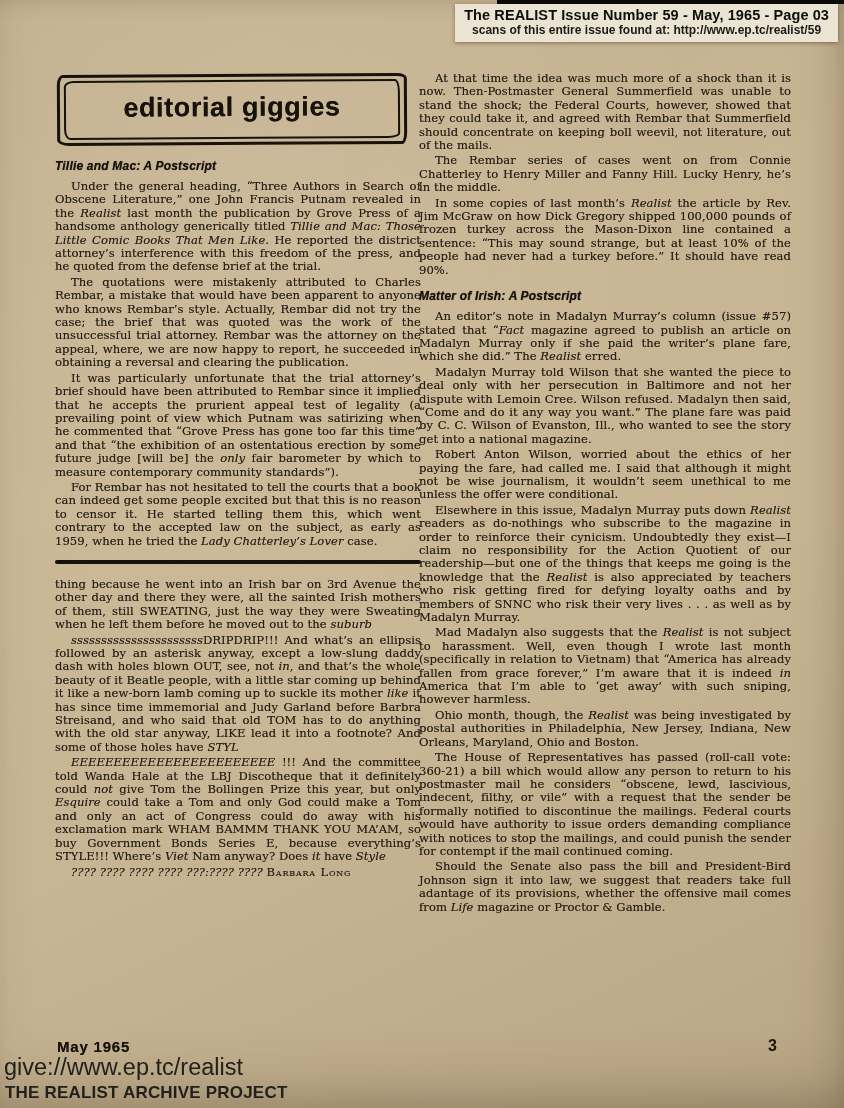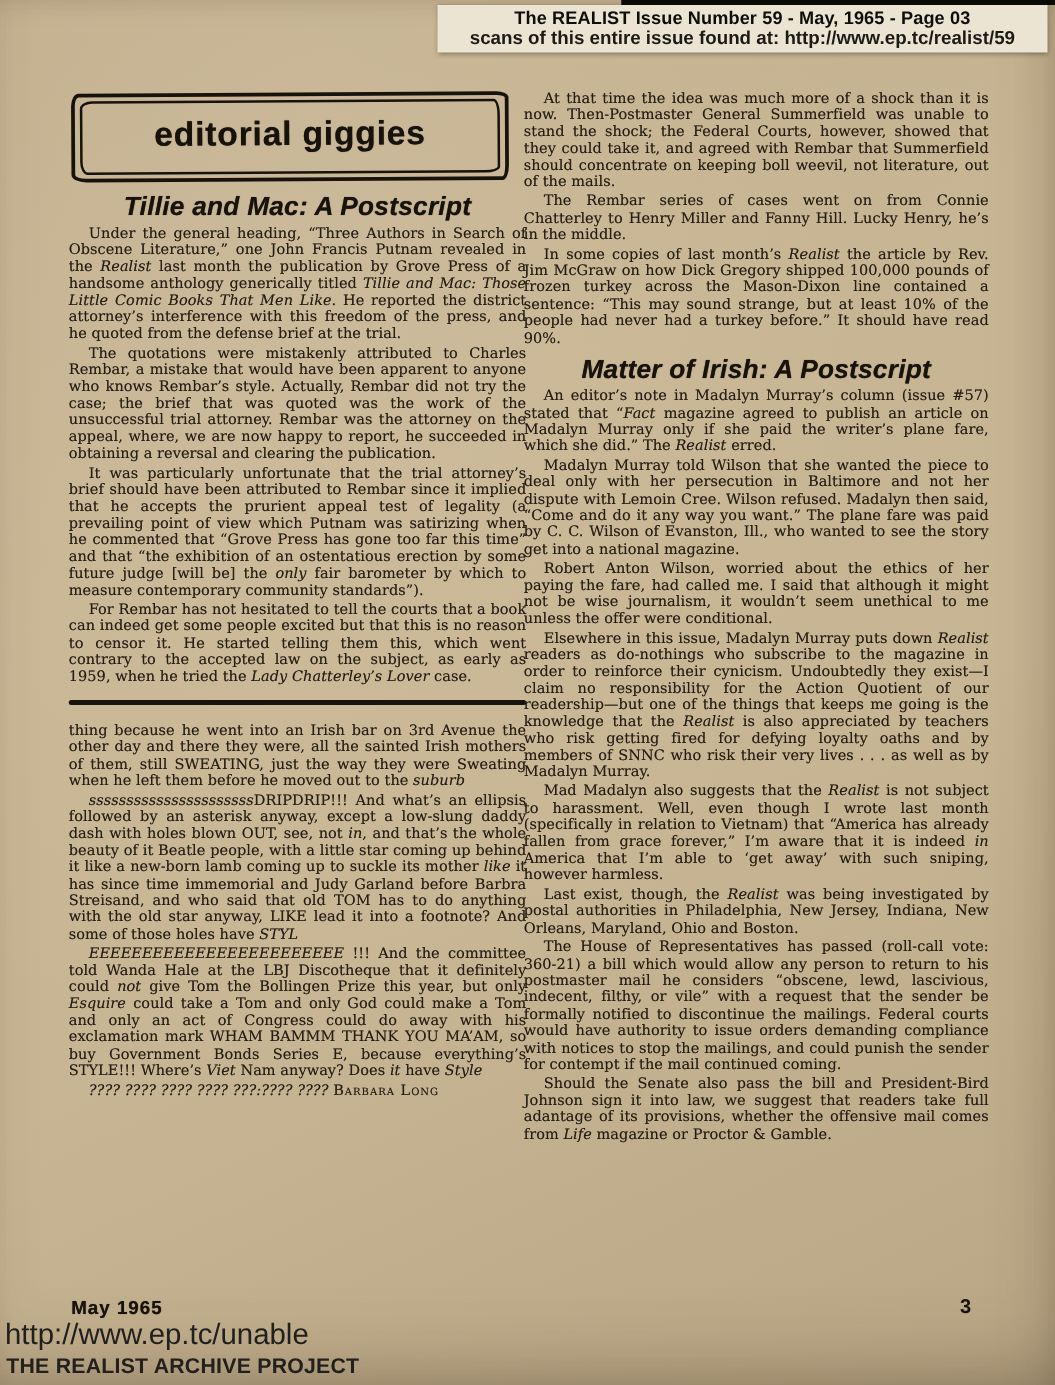--- a/index.html
+++ b/index.html
@@ -16,32 +16,32 @@
     font-family: "DejaVu Serif", serif;
     color: #241d14;
   }
   .top-edge {
     position: absolute; top: 0; left: 497px; right: 0; height: 4px;
     background: #0b0a08;
   }
   .scan-label {
     position: absolute; top: 4px; right: 6px;
     background: #ebe4d2;
-    padding: 3px 26px 5px;
+    padding: 3px 9px 5px;
     text-align: center;
     box-shadow: 0 1px 4px rgba(40,30,15,0.45);
   }
   .scan-label-line1 {
     font-family: "Liberation Sans", sans-serif;
     font-weight: bold; font-size: 14.5px; line-height: 17px;
     color: #0e0d0b; letter-spacing: 0.1px;
   }
   .scan-label-line2 {
     font-family: "Liberation Sans", sans-serif;
-    font-weight: bold; font-size: 15px; line-height: 13px;
+    font-weight: bold; font-size: 12px; line-height: 13px;
     color: #1c1a16;
   }
   .masthead {
     position: absolute; left: 57px; top: 74px; width: 350px; height: 71px;
     transform: rotate(-0.35deg);
   }
   .masthead-outer {
     position: absolute; inset: 0;
     border: 3px solid #17120c;
     border-radius: 6px 10px 5px 12px / 10px 5px 12px 6px;
@@ -69,25 +69,25 @@
   }
   .col-left  { left: 55px;  top: 156px; width: 366px; }
   .col-right { left: 419px; top: 72px;  width: 372px; }
   .para { margin: 0 0 2px 0; text-indent: 16px; }
   .para.noindent { text-indent: 0; margin-top: 14px; }
   .r-i  { font-style: italic; }
   .r-sc { font-variant: small-caps; letter-spacing: 0.8px; }
   .section-heading {
     font-family: "Liberation Sans", sans-serif;
     font-style: italic; font-weight: bold;
-    font-size: 21px; line-height: 20px;
+    font-size: 12px; line-height: 20px;
     margin: 9px 0 4px 0;
     color: #17120c;
     letter-spacing: 0.2px;
-    text-align: center;
+    text-align: left;
     text-shadow: 0 0 0.7px rgba(23,18,12,0.8);
   }
   .section-heading.first { margin-top: 0; }
   .divider {
     height: 4px; background: #17120c;
     margin: 12px 0 10px 0;
     border-radius: 2px;
   }
   .footer-date {
     position: absolute; left: 57px; top: 1038px;
@@ -159,25 +159,25 @@
     <div>
         <p class="para"><span>In some copies of last month’s </span><span class="r-i">Realist</span><span> the article by Rev. Jim McGraw on how Dick Gregory shipped 100,000 pounds of frozen turkey across the Mason-Dixon line contained a sentence: “This may sound strange, but at least 10% of the people had never had a turkey before.” It should have read 90%.</span></p>
       </div>
     <h2 class="section-heading">Matter of Irish: A Postscript</h2>
     <div>
         <p class="para"><span>An editor’s note in Madalyn Murray’s column (issue #57) stated that “</span><span class="r-i">Fact</span><span> magazine agreed to publish an article on Madalyn Murray only if she paid the writer’s plane fare, which she did.” The </span><span class="r-i">Realist</span><span> erred.</span></p>
         <p class="para"><span>Madalyn Murray told Wilson that she wanted the piece to deal only with her persecution in Baltimore and not her dispute with Lemoin Cree. Wilson refused. Madalyn then said, “Come and do it any way you want.” The plane fare was paid by C. C. Wilson of Evanston, Ill., who wanted to see the story get into a national magazine.</span></p>
         <p class="para"><span>Robert Anton Wilson, worried about the ethics of her paying the fare, had called me. I said that although it might not be wise journalism, it wouldn’t seem unethical to me unless the offer were conditional.</span></p>
         <p class="para"><span>Elsewhere in this issue, Madalyn Murray puts down </span><span class="r-i">Realist</span><span> readers as do-nothings who subscribe to the magazine in order to reinforce their cynicism. Undoubtedly they exist—I claim no responsibility for the Action Quotient of our readership—but one of the things that keeps me going is the knowledge that the </span><span class="r-i">Realist</span><span> is also appreciated by teachers who risk getting fired for defying loyalty oaths and by members of SNNC who risk their very lives . . . as well as by Madalyn Murray.</span></p>
         <p class="para"><span>Mad Madalyn also suggests that the </span><span class="r-i">Realist</span><span> is not subject to harassment. Well, even though I wrote last month (specifically in relation to Vietnam) that “America has already fallen from grace forever,” I’m aware that it is indeed </span><span class="r-i">in</span><span> America that I’m able to ‘get away’ with such sniping, however harmless.</span></p>
-        <p class="para"><span>Last exist, though, the </span><span class="r-i">Realist</span><span> was being investigated by postal authorities in Philadelphia, New Jersey, Indiana, New Orleans, Maryland, Ohio and Boston.</span></p>
+        <p class="para"><span>Ohio month, though, the </span><span class="r-i">Realist</span><span> was being investigated by postal authorities in Philadelphia, New Jersey, Indiana, New Orleans, Maryland, Ohio and Boston.</span></p>
         <p class="para"><span>The House of Representatives has passed (roll-call vote: 360-21) a bill which would allow any person to return to his postmaster mail he considers “obscene, lewd, lascivious, indecent, filthy, or vile” with a request that the sender be formally notified to discontinue the mailings. Federal courts would have authority to issue orders demanding compliance with notices to stop the mailings, and could punish the sender for contempt if the mail continued coming.</span></p>
         <p class="para"><span>Should the Senate also pass the bill and President-Bird Johnson sign it into law, we suggest that readers take full adantage of its provisions, whether the offensive mail comes from </span><span class="r-i">Life</span><span> magazine or Proctor &amp; Gamble.</span></p>
       </div>
   </div>
 
   <div class="footer-date">May 1965</div>
   <div class="page-number">3</div>
 
-  <div class="overlay-url">http://www.ep.tc/unable</div>
+  <div class="overlay-url">give://www.ep.tc/realist</div>
   <div class="overlay-project">THE REALIST ARCHIVE PROJECT</div>
 
 </div>
 
 </body></html>

